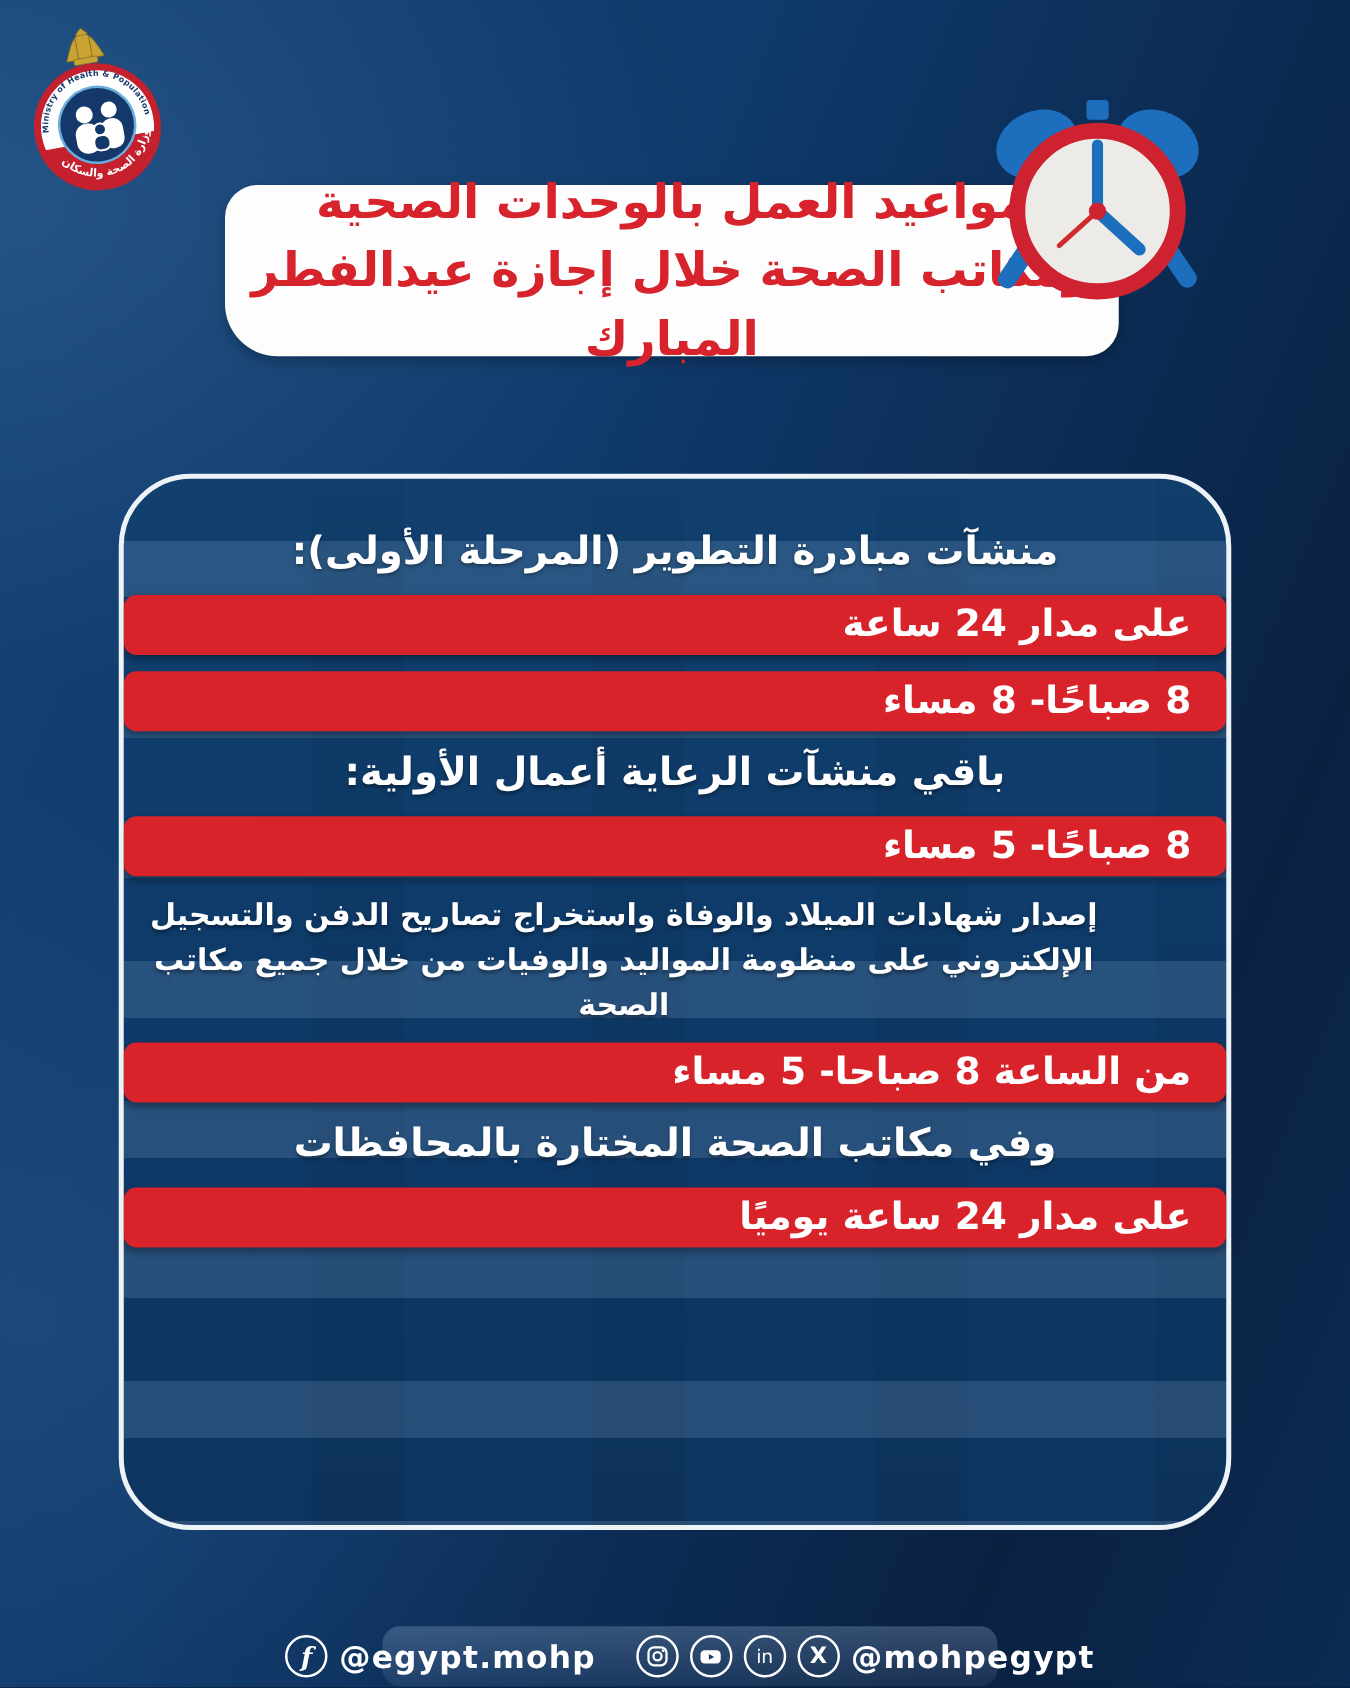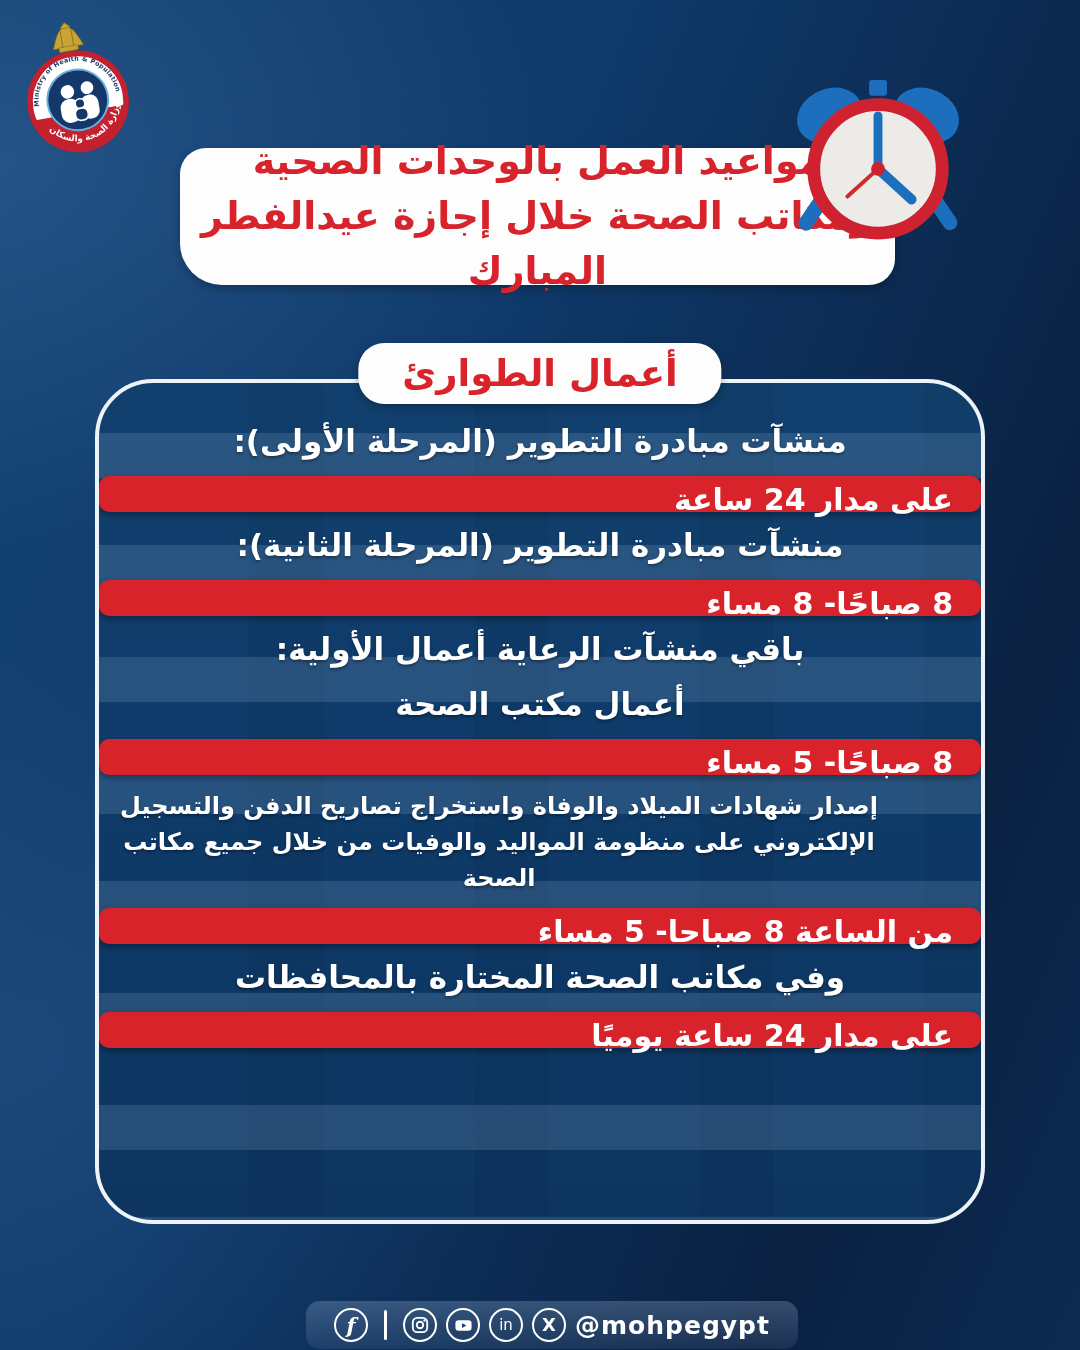--- a/index.html
+++ b/index.html
@@ -40,21 +40,21 @@
   }
   .row-label{
     color:#ffffff;font-weight:bold;font-size:31px;height:40px;line-height:40px;
     margin:0 0 15px 0;text-align:center;text-shadow:0 2px 3px rgba(0,0,0,0.35);
   }
   .row-label.para{
     height:auto;line-height:1.5;font-size:24px;max-width:800px;margin-bottom:12px;
   }
   .time-pill{
     background:#d9232b;color:#ffffff;font-weight:bold;font-size:30px;
-    height:36px;line-height:48px;padding:0 28px;border-radius:10px;margin:0 0 13px 0;
+    height:48px;line-height:48px;padding:0 28px;border-radius:10px;margin:0 0 13px 0;
     box-shadow:0 3px 6px rgba(0,0,0,0.35);
   }
   
   .social{
     position:absolute;left:306px;top:1301px;width:492px;height:48px;border-radius:14px;
     background:linear-gradient(180deg, rgba(152,178,212,0.30), rgba(152,178,212,0.10));
     display:flex;align-items:center;justify-content:center;gap:9px;color:#fff;
   }
   .handle{font-weight:bold;font-size:25px;letter-spacing:1px;}
   .circle-icon{
@@ -129,45 +129,43 @@
       <rect x="34" y="116" width="15" height="46" rx="7" fill="#1d6fbe" transform="rotate(34 41 120)"></rect>
       <rect x="141" y="116" width="15" height="46" rx="7" fill="#1d6fbe" transform="rotate(-34 148 120)"></rect>
       <circle cx="95" cy="94" r="65" fill="#edebe8" stroke="#cf2231" stroke-width="13"></circle>
       <rect x="90.5" y="36" width="9" height="60" rx="4.5" fill="#1c6fbd"></rect>
       <path d="M95 94 L129 125" stroke="#1c6fbd" stroke-width="10" stroke-linecap="round" fill="none"></path>
       <path d="M95 94 L64 122" stroke="#d02a2a" stroke-width="4" stroke-linecap="round" fill="none"></path>
       <circle cx="95" cy="94" r="7" fill="#cf2231"></circle>
     </svg>
   </div>
 
-  <div class="badge" dir="rtl">أعمال الطوارئ</div>
 
   <div class="panel">
     <div class="row-label" dir="rtl">منشآت مبادرة التطوير (المرحلة الأولى):</div>
     <div class="time-pill" dir="rtl">على مدار 24 ساعة</div>
 
-    <div class="row-label" dir="rtl">منشآت مبادرة التطوير (المرحلة الثانية):</div>
     <div class="time-pill" dir="rtl">8 صباحًا- 8 مساء</div>
 
     <div class="row-label" dir="rtl">باقي منشآت الرعاية أعمال الأولية:</div>
 
-    <div class="row-label" dir="rtl">أعمال مكتب الصحة</div>
     <div class="time-pill" dir="rtl">8 صباحًا- 5 مساء</div>
 
     <div class="row-label para" dir="rtl">إصدار شهادات الميلاد والوفاة واستخراج تصاريح الدفن والتسجيل الإلكتروني على منظومة المواليد والوفيات من خلال جميع مكاتب الصحة</div>
     <div class="time-pill" dir="rtl">من الساعة 8 صباحا- 5 مساء</div>
 
     <div class="row-label" dir="rtl">وفي مكاتب الصحة المختارة بالمحافظات</div>
     <div class="time-pill" dir="rtl">على مدار 24 ساعة يوميًا</div>
   </div>
 
   <div class="social">
     <span class="circle-icon">
       <span class="glyph-f">f</span>
     </span>
+    <span class="handle">@egypt.mohp</span>
     <span class="vdivider"></span>
     <span class="circle-icon">
       <svg viewBox="0 0 20 20" width="18" height="18">
         <rect x="2" y="2" width="16" height="16" rx="5" fill="none" stroke="#fff" stroke-width="2"></rect>
         <circle cx="10" cy="10" r="3.6" fill="none" stroke="#fff" stroke-width="2"></circle>
         <circle cx="15" cy="5" r="1.3" fill="#fff"></circle>
       </svg>
     </span>
     <span class="circle-icon">
       <svg viewBox="0 0 20 20" width="19" height="19">

